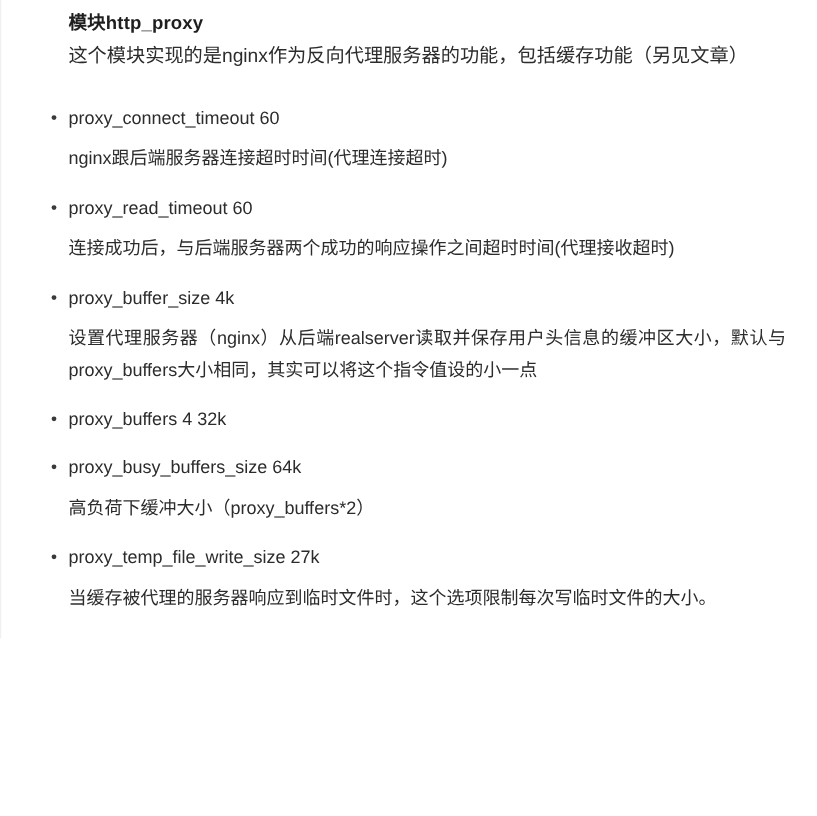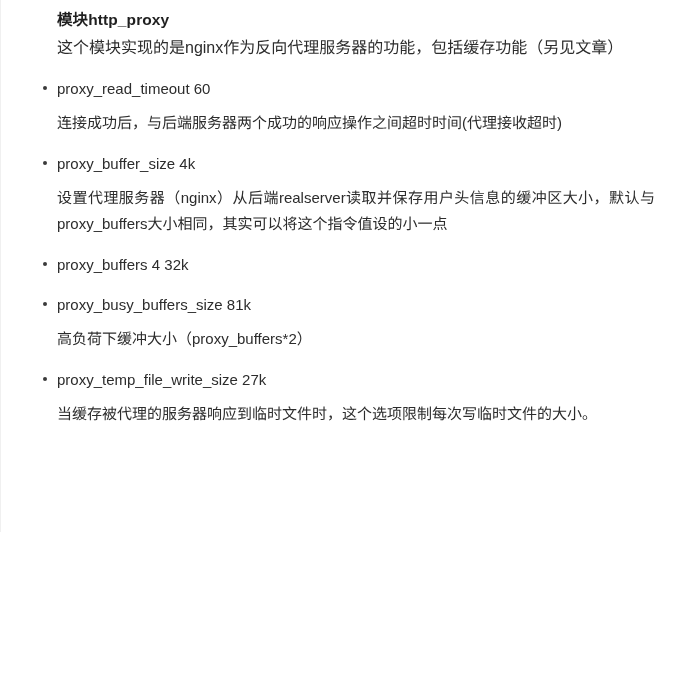--- a/index.html
+++ b/index.html
@@ -90,37 +90,42 @@
 </head>
 <body>
 
 <div class="page">
 
   <h1 class="doc-title">模块http_proxy</h1>
 
   <p class="doc-intro">这个模块实现的是nginx作为反向代理服务器的功能，包括缓存功能（另见文章）</p>
 
   <ul class="spec-list">
+      <li class="spec-item first-item">
+        <span class="bullet-icon"></span>
+        <div class="directive">proxy_connect_timeout 60</div>
+        <div class="description">nginx跟后端服务器连接超时时间(代理连接超时)</div>
+      </li>
       <li class="spec-item">
         <span class="bullet-icon"></span>
         <div class="directive">proxy_read_timeout 60</div>
         <div class="description">连接成功后，与后端服务器两个成功的响应操作之间超时时间(代理接收超时)</div>
       </li>
       <li class="spec-item">
         <span class="bullet-icon"></span>
         <div class="directive">proxy_buffer_size 4k</div>
         <div class="description">设置代理服务器（nginx）从后端realserver读取并保存用户头信息的缓冲区大小，默认与proxy_buffers大小相同，其实可以将这个指令值设的小一点</div>
       </li>
       <li class="spec-item">
         <span class="bullet-icon"></span>
         <div class="directive">proxy_buffers 4 32k</div>
       </li>
       <li class="spec-item">
         <span class="bullet-icon"></span>
-        <div class="directive">proxy_busy_buffers_size 81k</div>
+        <div class="directive">proxy_busy_buffers_size 64k</div>
         <div class="description">高负荷下缓冲大小（proxy_buffers*2）</div>
       </li>
       <li class="spec-item">
         <span class="bullet-icon"></span>
         <div class="directive">proxy_temp_file_write_size 27k</div>
         <div class="description">当缓存被代理的服务器响应到临时文件时，这个选项限制每次写临时文件的大小。</div>
       </li>
     </ul>
 
 </div>

